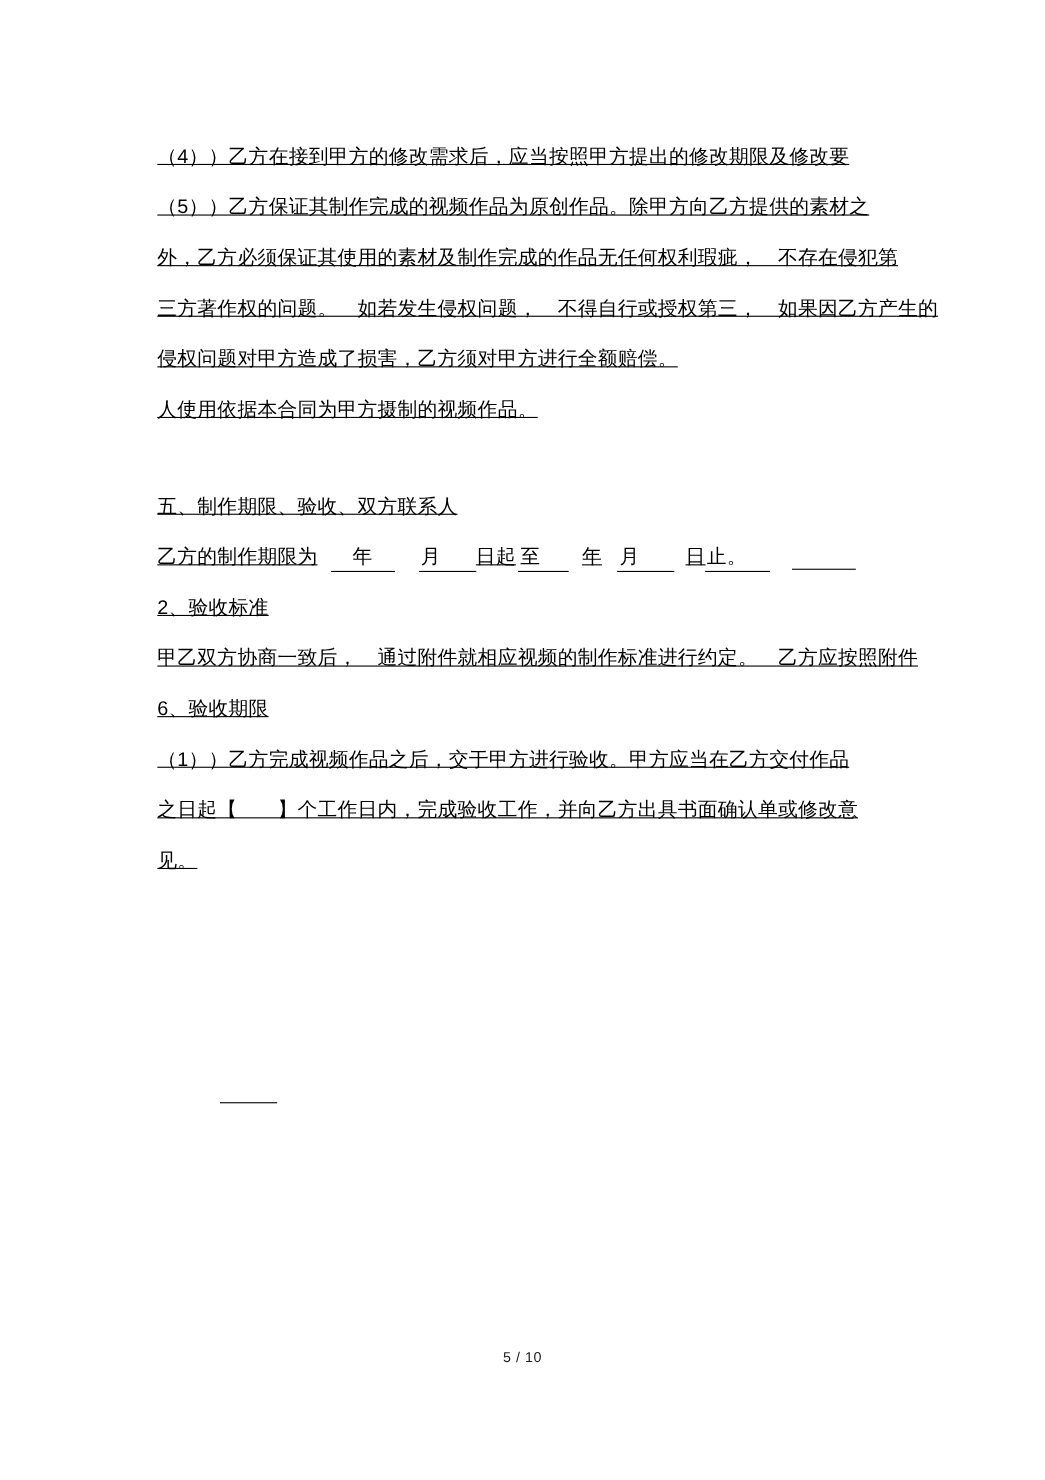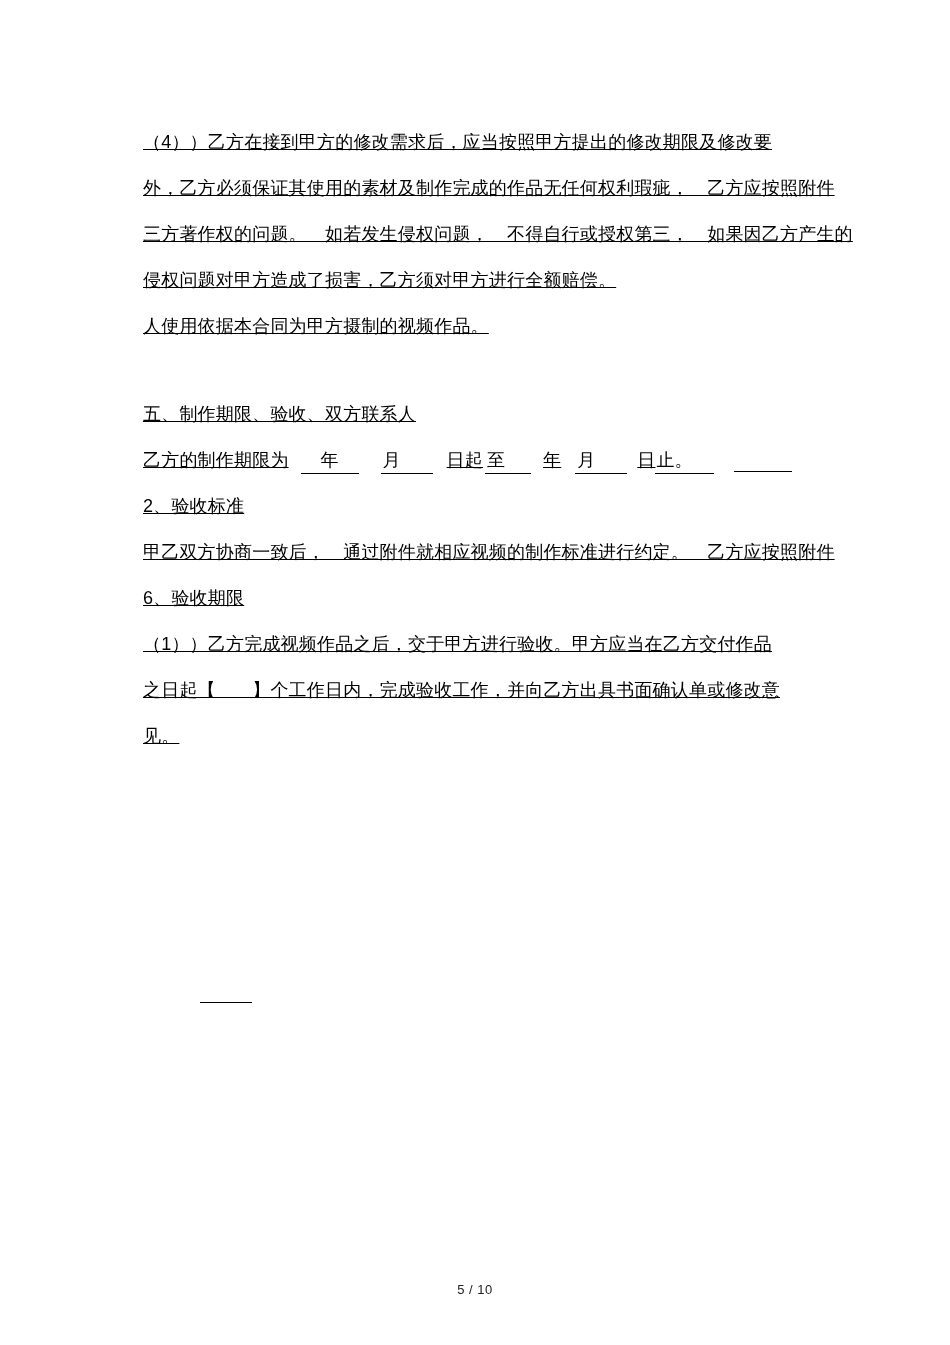--- a/index.html
+++ b/index.html
@@ -32,53 +32,54 @@
   .spacer {
     height: 42px;
   }
   .ul {
     display: inline-block;
     border-bottom: 1px solid #000000;
     line-height: 26px;
   }
   .u1 { width: 58px; text-align: center; margin-left: 12px; }
   .u2 { width: 50px; margin-left: 22px; padding-left: 2px; }
-  .t-day { margin-left: 14px; }
+  .t-day { margin-left: 0; }
   .u3 { width: 44px; margin-left: 2px; padding-left: 2px; }
   .t-year2 { margin: 0 14px 0 12px; }
   .u4 { width: 50px; padding-left: 2px; }
   .t-day2 { margin-left: 10px; }
   .u5 { width: 58px; padding-left: 1px; }
   .u6 { width: 58px; margin-left: 20px; height: 20px; vertical-align: -6px; }
   .lone-underline {
     position: absolute;
     left: 200px;
     top: 1002px;
     width: 52px;
     height: 0;
     border-top: 1px solid #000000;
   }
   .footer {
     position: absolute;
-    top: 1282px;
+    top: 1226px;
     left: 0;
     width: 950px;
     text-align: center;
     font-size: 13px;
     letter-spacing: 0.5px;
     color: #222222;
   }
 </style>
 </head>
 <body>
 
 <div class="page">
 
   <div class="line">（4））乙方在接到甲方的修改需求后，应当按照甲方提出的修改期限及修改要</div>
-  <div class="line">外，乙方必须保证其使用的素材及制作完成的作品无任何权利瑕疵，　乙方应按照附件</div>
+  <div class="line">（5））乙方保证其制作完成的视频作品为原创作品。除甲方向乙方提供的素材之</div>
+  <div class="line">外，乙方必须保证其使用的素材及制作完成的作品无任何权利瑕疵，　不存在侵犯第</div>
   <div class="line">三方著作权的问题。　如若发生侵权问题，　不得自行或授权第三，　如果因乙方产生的</div>
   <div class="line">侵权问题对甲方造成了损害，乙方须对甲方进行全额赔偿。</div>
   <div class="line">人使用依据本合同为甲方摄制的视频作品。</div>
 
   <div class="spacer"></div>
 
   <div class="line">五、制作期限、验收、双方联系人</div>
 
   <div class="line">
     <span>乙方的制作期限为</span><span class="ul u1">年</span><span class="ul u2">月</span><span class="t-day">日起</span><span class="ul u3">至</span><span class="t-year2">年</span><span class="ul u4">月</span><span class="t-day2">日</span><span class="ul u5">止。</span><span class="ul u6"></span>

